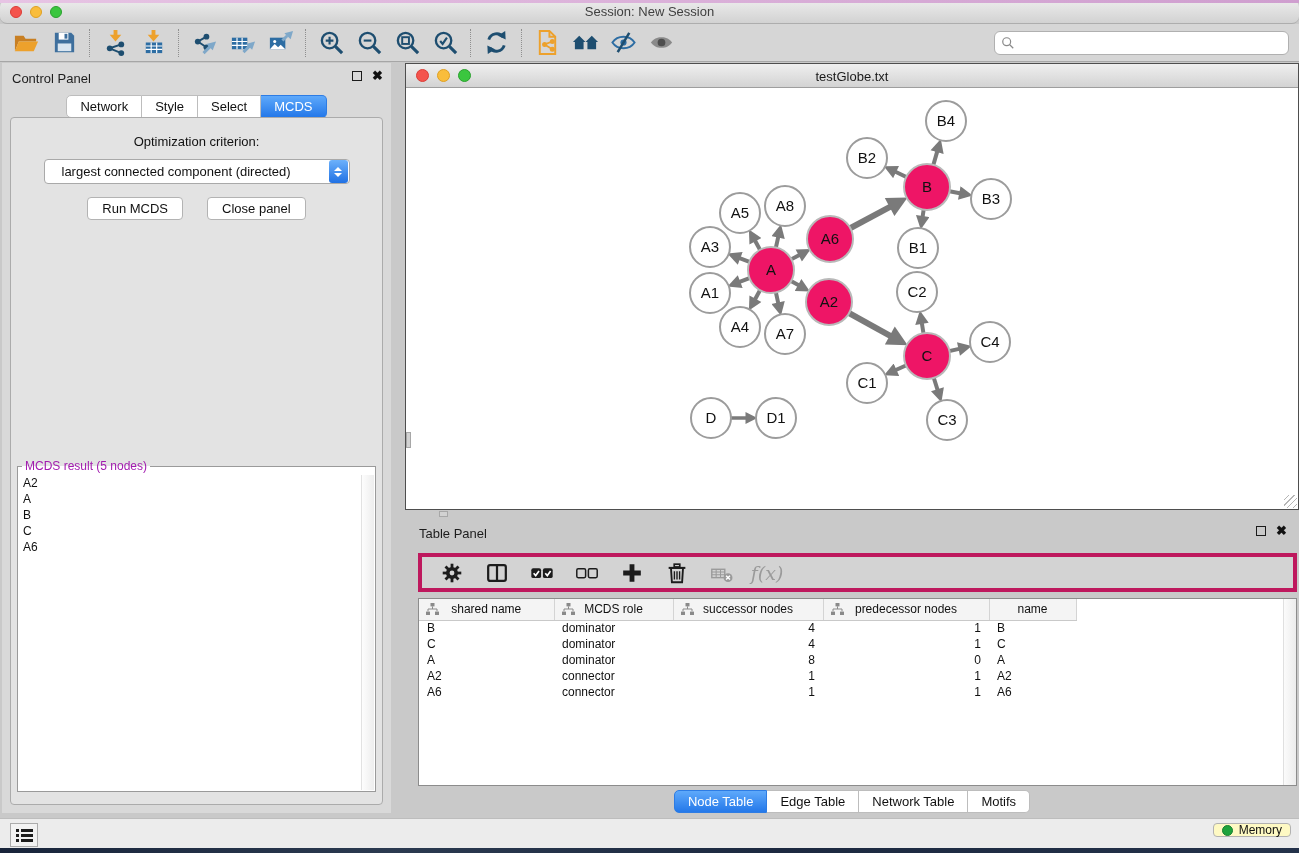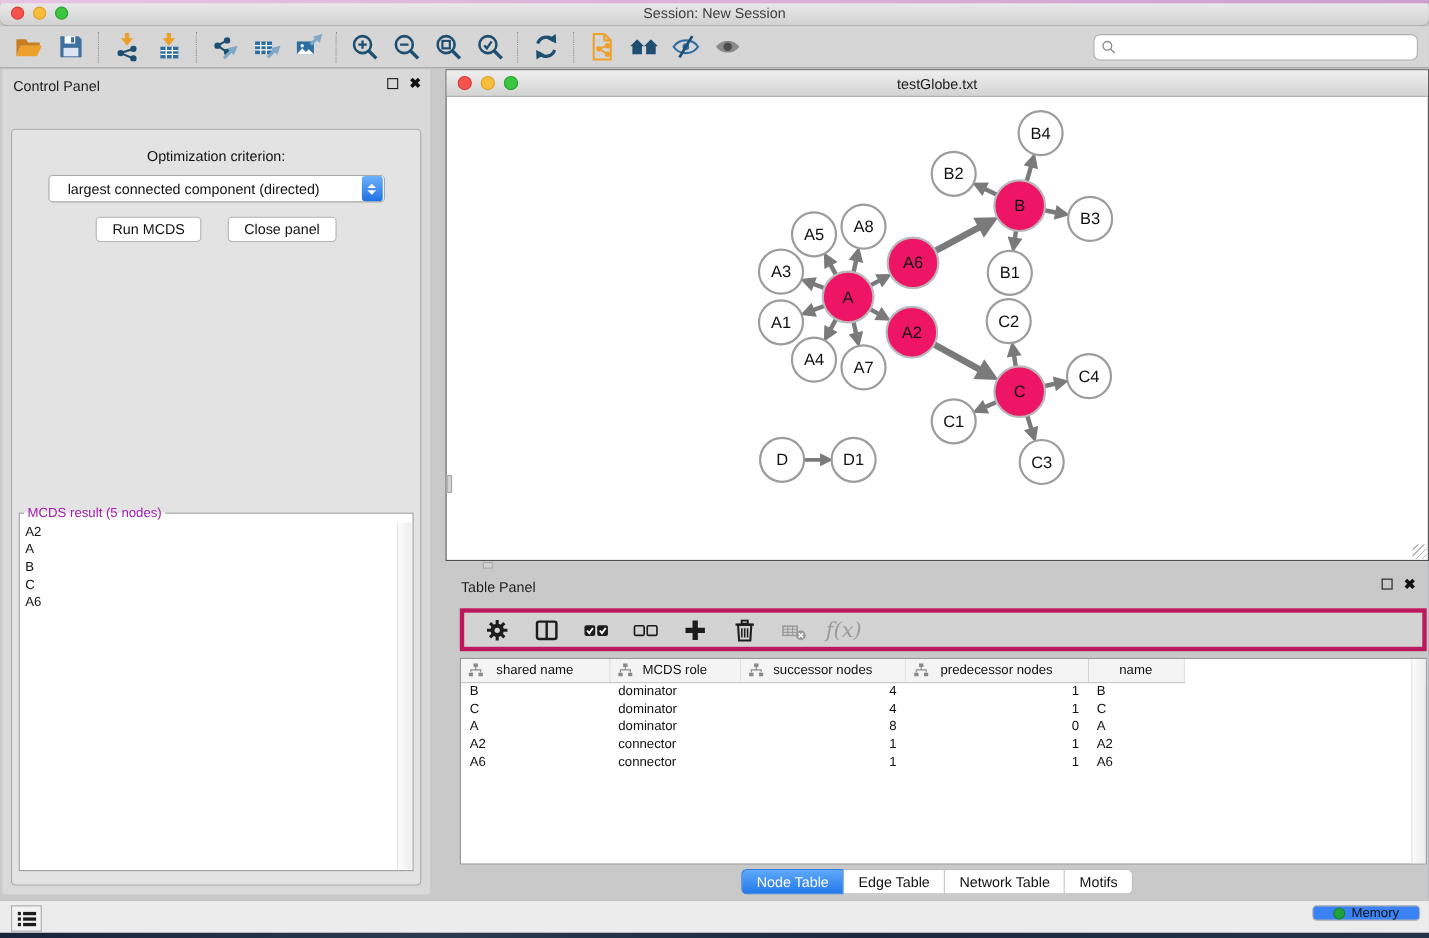--- a/index.html
+++ b/index.html
@@ -105,22 +105,22 @@
   table.data td.num { text-align:right; }
   .table-scroll { position:absolute; right:0; top:0; bottom:0; width:13px;
     background:linear-gradient(90deg,#fbfbfb,#ececec); border-left:1px solid #e0e0e0; }
   .tp-tabs { position:absolute; left:0; top:270px; width:100%; text-align:center; }
 
   
   .statusbar { position:absolute; left:0; top:818px; width:100%; height:30px; background:#ececec;
     border-top:1px solid #bdbdbd; }
   .sb-list-btn { position:absolute; left:10px; top:4px; width:28px; height:24px; background:#f2f2f2;
     border:1px solid #ababab; display:flex; align-items:center; justify-content:center; cursor:default; }
-  .memory-btn { position:absolute; right:8px; top:4px; height:14px; background:#3b82f6; border:1px solid #b2b2b2;
-    border-radius:4px; display:flex; align-items:center; gap:6px; padding:0 18px; font-size:12px; color:#111; cursor:default; }
+  .memory-btn { position:absolute; right:8px; top:4px; height:14px; background:#fef9c3; border:1px solid #b2b2b2;
+    border-radius:4px; display:flex; align-items:center; gap:6px; padding:0 8px; font-size:12px; color:#111; cursor:default; }
   .mem-dot { width:11px; height:11px; border-radius:50%; background:#1ea33b; border:1px solid #168030; }
 
   .desktop-strip { position:absolute; left:0; top:848px; width:100%; height:5px;
     background:linear-gradient(90deg,#18243a,#2b3a50 30%,#1c2940 60%,#24324a); }
 </style>
 </head>
 <body>
 
 <div class="main-window">
 
@@ -285,20 +285,26 @@
   </div>
 
   <div class="control-panel">
     <div class="cp-header">
       <span class="panel-title">Control Panel</span>
       <span class="panel-ctrls">
         <span class="float-box"></span>
         <span class="close-x">✖</span>
       </span>
     </div>
+    <div class="cp-tabs"><span class="seg" id="cp-tab-seg">
+          <button class="seg-btn">Network</button>
+          <button class="seg-btn">Style</button>
+          <button class="seg-btn">Select</button>
+          <button class="seg-btn active">MCDS</button>
+        </span></div>
     <div class="cp-content">
       <div class="opt-label">Optimization criterion:</div>
       <div class="dropdown">
         <span class="dd-text">largest connected component (directed)</span>
         <span class="dd-stepper">
             <i class="up"></i>
             <i class="down"></i>
           </span>
       </div>
       <div class="cp-buttons">

